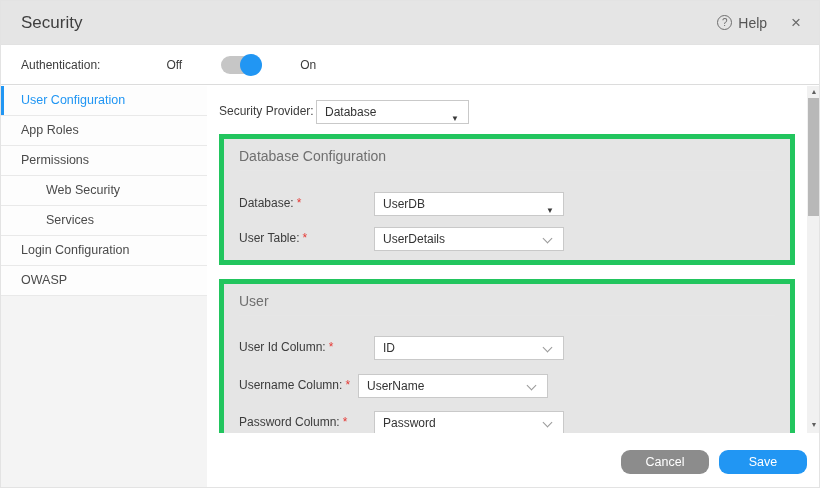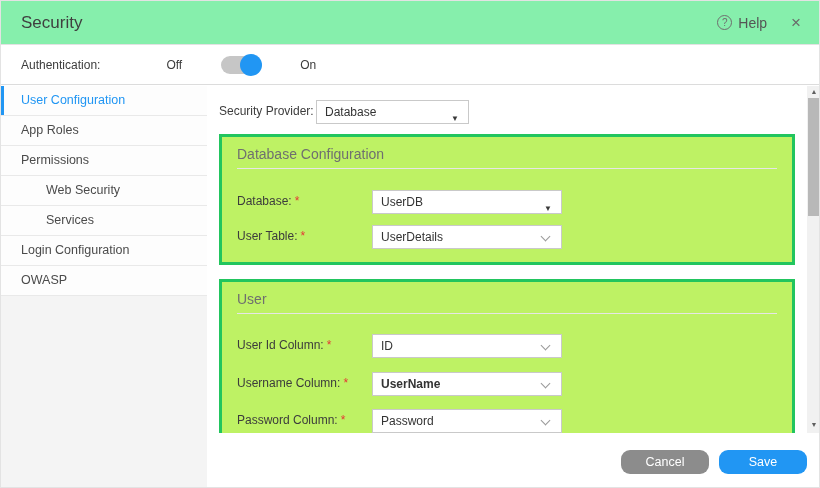--- a/index.html
+++ b/index.html
@@ -2,21 +2,21 @@
 <html style="--accent: #2196f3; --save: #2196f3; --cancel: #8c8c8c; --required: #e53935;"><head>
 <meta charset="utf-8">
 <style>
   * { margin:0; padding:0; box-sizing:border-box; }
   html,body { background:#fff; }
   body { font-family:"Liberation Sans", sans-serif; }
   .window { position:relative; width:820px; height:488px; background:#fff; overflow:hidden;
             border:1px solid #e3e3e3; }
 
   
-  .hdr { position:absolute; left:0; top:0; width:820px; height:44px; background:#86efac;
+  .hdr { position:absolute; left:0; top:0; width:820px; height:44px; background:#e5e5e5;
          border-bottom:1px solid #e2e2e2; display:flex; align-items:center; padding:0 20px; }
   .hdr-title { font-size:17px; color:#3f3f3f; }
   .hdr-right { margin-left:auto; display:flex; align-items:center; color:#616161; }
   .help-circle { width:15px; height:15px; border:1px solid #6e6e6e; border-radius:50%;
                  font-size:10px; line-height:13px; text-align:center; color:#6e6e6e; }
   .help-label { font-size:14px; margin-left:6px; color:#555; }
   .close-x { font-size:17px; margin-left:24px; color:#6a6a6a; cursor:pointer; line-height:1; }
 
   
   .authbar { position:absolute; left:0; top:45px; width:820px; height:39px; background:#fff;
@@ -43,21 +43,21 @@
   .row-label { position:absolute; font-size:12px; color:#3c3c3c; line-height:23px; }
   .req { color:var(--required,#e53935); margin-left:3px; }
 
   .select { position:absolute; height:24px; background:#fff; border:1px solid #c9c9c9;
             font-size:12px; color:#333; line-height:22px; padding-left:8px; cursor:pointer; }
   .select .arrow-filled { position:absolute; right:9px; top:7px; font-size:8px; color:#3a3a3a; }
   .select .chev { position:absolute; right:12px; top:7px; width:7px; height:7px;
                   border-right:1.5px solid #9a9a9a; border-bottom:1.5px solid #9a9a9a;
                   transform:rotate(45deg); }
 
-  .panel { position:absolute; left:12px; width:576px; background:#bef264; border:3px solid #22c55e; }
+  .panel { position:absolute; left:12px; width:576px; background:#e5e5e5; border:5px solid #22c55e; }
   .panel-title { position:absolute; left:15px; top:9px; font-size:14px; color:#6f6f6f; }
   .panel-div { position:absolute; left:15px; right:15px; top:31px; border-top:1px solid #e6e6e6; }
 
   
   .sbar { position:absolute; right:0; top:0; width:14px; height:347px; background:#f1f1f1; }
   .sbar-up, .sbar-down { position:absolute; left:0; width:14px; height:12px; text-align:center;
                          font-size:7px; color:#5f5f5f; line-height:12px; cursor:pointer; }
   .sbar-up { top:0; } .sbar-down { bottom:2px; }
   .sbar-thumb { position:absolute; left:1px; top:12px; width:12px; height:118px; background:#b8b8b8;
                 cursor:pointer; }
@@ -139,21 +139,21 @@
         <span>User Id Column:</span><span class="req">*</span>
       </div>
       <div class="select" style="left:150px; top:52px; width:190px;">
         <span>ID</span>
         <span class="chev"></span>
       </div>
 
       <div class="row-label" style="left:15px; top:90px;">
         <span>Username Column:</span><span class="req">*</span>
       </div>
-      <div class="select" style="left:150px; top:90px; width:190px;font-weight:bold;">
+      <div class="select" style="left:134px; top:90px; width:190px;">
         <span>UserName</span>
         <span class="chev"></span>
       </div>
 
       <div class="row-label" style="left:15px; top:127px;">
         <span>Password Column:</span><span class="req">*</span>
       </div>
       <div class="select" style="left:150px; top:127px; width:190px;">
         <span>Password</span>
         <span class="chev"></span>

